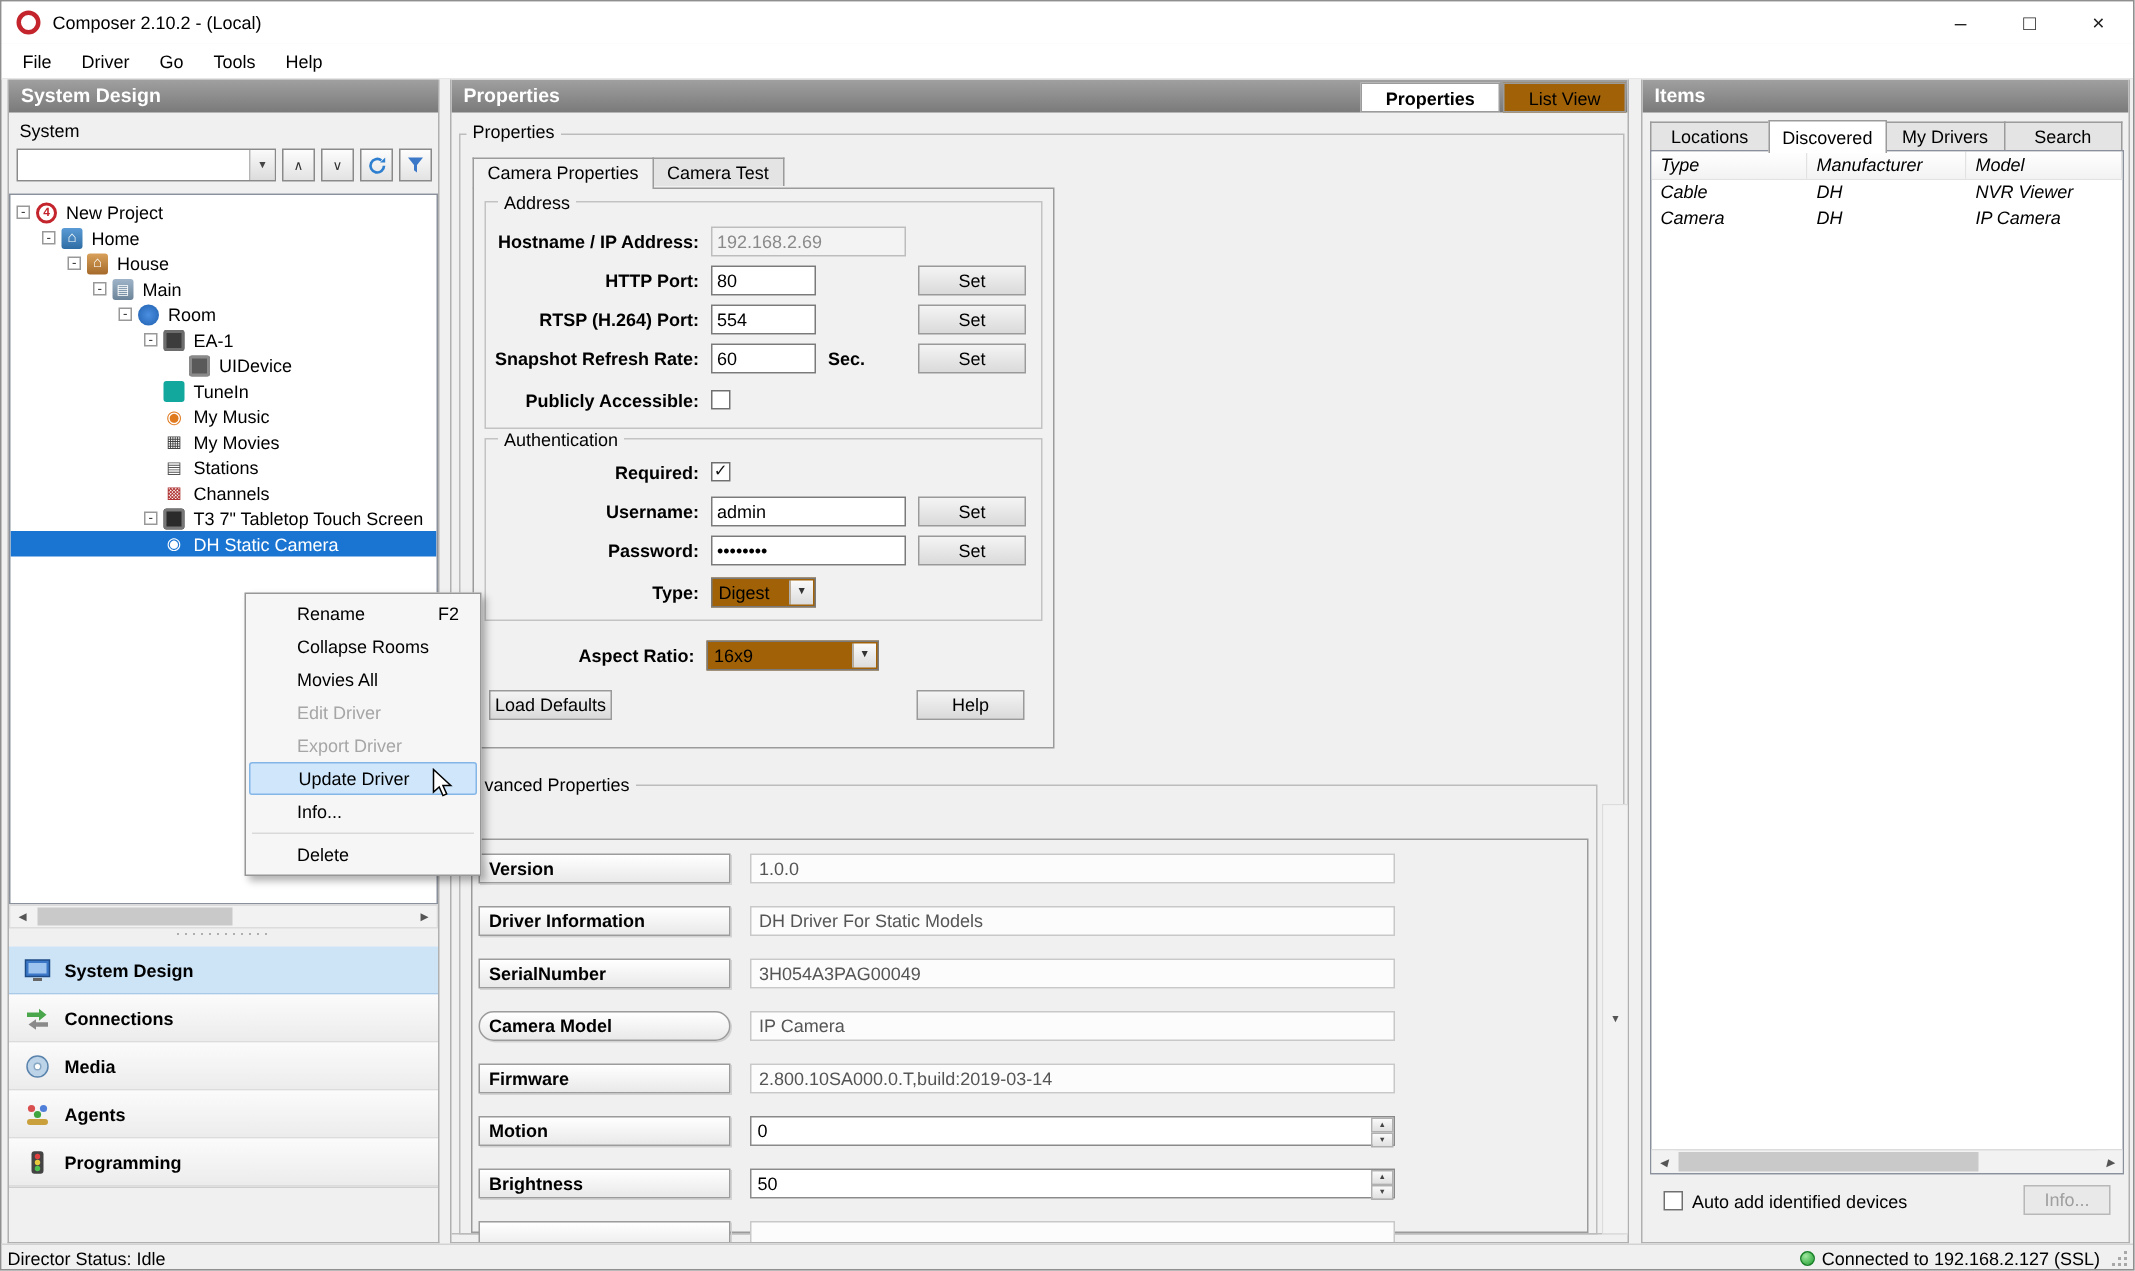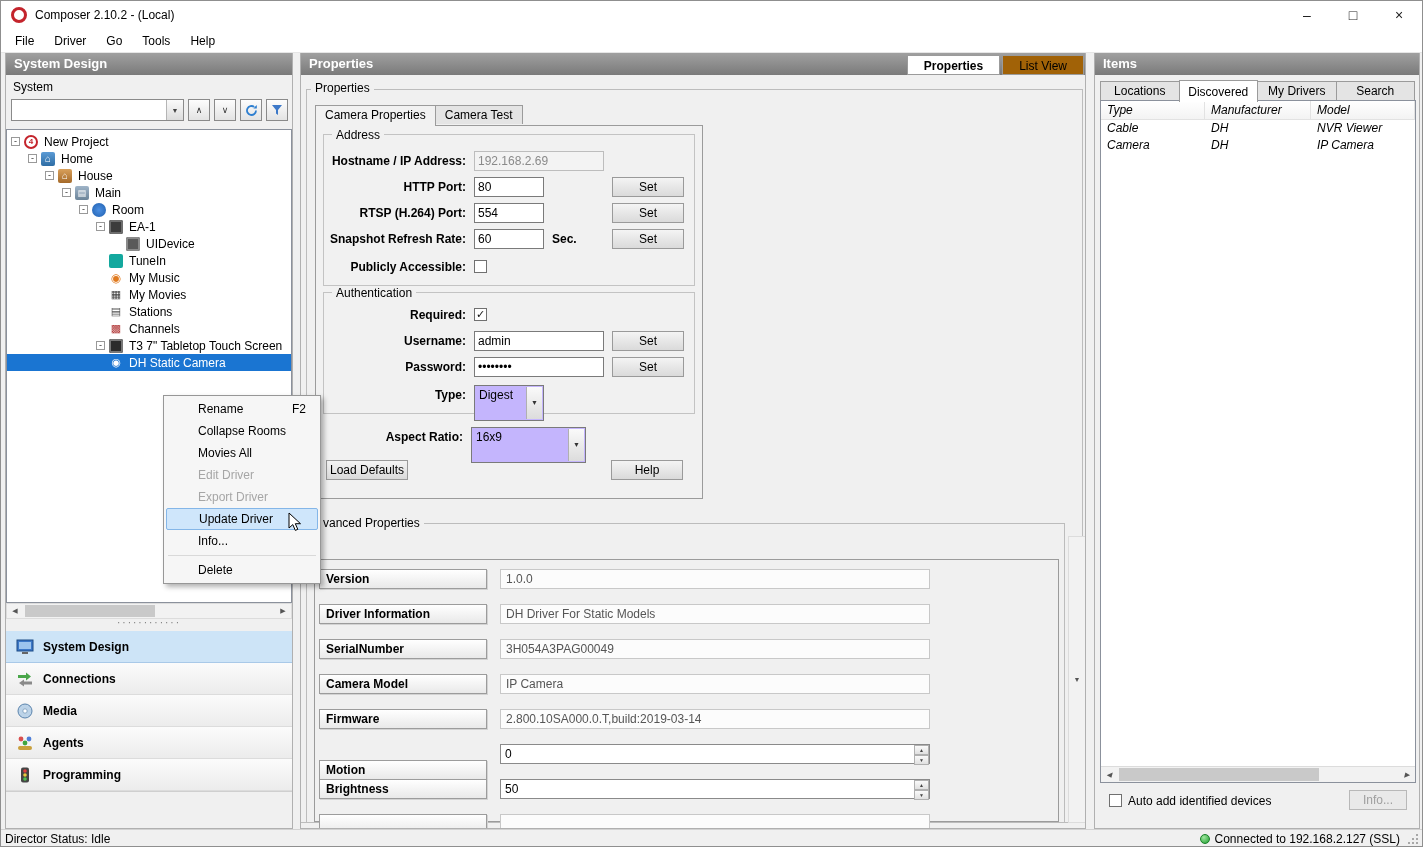--- a/index.html
+++ b/index.html
@@ -68,21 +68,21 @@
   .tab.active { background: #f1f1f1; height: 21px; margin-bottom: 0; position: relative; z-index: 3; }
   .tab-page { position: absolute; border: 1px solid #9b9b9b; background: #f1f1f1; z-index: 1; }
   .fieldset { position: absolute; border: 1px solid #c3c3c3; }
   .legend { position: absolute; top: -7px; left: 8px; background: #f1f1f1; padding: 0 4px; }
   .flabel { position: absolute; right: 228px; font-weight: bold; line-height: 20px; white-space: nowrap; }
   .tfield { position: absolute; height: 20px; border: 1px solid #7a7a7a; background: #fff; font-family: inherit; font-size: 12px; padding: 0 3px; }
   .tfield.disabled { background: #f3f3f3; color: #8a8a8a; border-color: #bdbdbd; }
   .btn { position: absolute; height: 20px; background: linear-gradient(#f4f4f4,#dadada); border: 1px solid #9a9a9a; text-align: center; line-height: 18px; }
   .btn.disabled { color: #9f9f9f; border-color: #b8b8b8; background: #e9e9e9; }
   .checkbox { position: absolute; width: 13px; height: 13px; border: 1px solid #707070; background: #fff; font-size: 11px; line-height: 11px; text-align: center; color: #111; }
-  .dropdown { position: absolute; height: 36px; border: 1px solid #7a7a7a; background: #c4b5fd; line-height: 18px; padding-left: 4px; }
+  .dropdown { position: absolute; height: 20px; border: 1px solid #7a7a7a; background: #a16207; line-height: 18px; padding-left: 4px; }
   .dd-arrow { position: absolute; right: 1px; top: 1px; bottom: 1px; width: 16px; background: linear-gradient(#fafafa,#dcdcdc); border-left: 1px solid #b0b0b0; display: flex; align-items: center; justify-content: center; font-size: 7px; color: #333; }
   .adv-lab { position: absolute; width: 168px; height: 20px; border: 1px solid #9c9c9c; background: linear-gradient(#ffffff,#e9e9e9); font-weight: bold; line-height: 18px; padding: 0 6px; box-shadow: 1px 1px 0 #d3d3d3; white-space: nowrap; overflow: hidden; }
   .adv-val { position: absolute; height: 20px; border: 1px solid #c8c8c8; background: #fcfcfc; color: #555; line-height: 18px; padding: 0 5px; white-space: nowrap; overflow: hidden; }
   .spinfield { position: absolute; height: 20px; }
   .spinfield input { width: 100%; height: 100%; border: 1px solid #8a8a8a; font-family: inherit; font-size: 12px; padding: 0 18px 0 4px; }
   .spin { position: absolute; right: 1px; top: 1px; width: 15px; height: 18px; display: flex; flex-direction: column; }
   .spin div { flex: 1; background: linear-gradient(#fafafa,#e0e0e0); border: 1px solid #b0b0b0; font-size: 5px; line-height: 8px; text-align: center; color: #444; }
   .vscroll { position: absolute; width: 17px; background: #f2f2f2; border: 1px solid #dcdcdc; }
   .vthumb { position: absolute; left: 1px; right: 1px; background: #c9c9c9; }
 
@@ -341,25 +341,25 @@
 
     <div class="gb-label" style="left:18px; top:463px;">vanced Properties</div>
     <div class="groupbox" style="left:-6px; top:470px; width:770px; height:300px;"></div>
     <div class="tab-page" style="left:13px; top:506px; width:745px; height:263px; background:#f0f0f0;">
       <div class="adv-lab" style="left:4px; top:9px;">Version</div>
       <div class="adv-val" style="left:185px; top:9px; width:430px;">1.0.0</div>
       <div class="adv-lab" style="left:4px; top:44px;">Driver Information</div>
       <div class="adv-val" style="left:185px; top:44px; width:430px;">DH Driver For Static Models</div>
       <div class="adv-lab" style="left:4px; top:79px;">SerialNumber</div>
       <div class="adv-val" style="left:185px; top:79px; width:430px;">3H054A3PAG00049</div>
-      <div class="adv-lab" style="left:4px; top:114px;">Camera Model</div>
+      <div class="adv-lab" style="left:4px; top:114px;border-radius:10px;">Camera Model</div>
       <div class="adv-val" style="left:185px; top:114px; width:430px;">IP Camera</div>
       <div class="adv-lab" style="left:4px; top:149px;">Firmware</div>
       <div class="adv-val" style="left:185px; top:149px; width:430px;">2.800.10SA000.0.T,build:2019-03-14</div>
-      <div class="adv-lab" style="left:4px; top:184px;margin-top:16px;">Motion</div>
+      <div class="adv-lab" style="left:4px; top:184px;">Motion</div>
       <div class="spinfield" style="left:185px; top:184px; width:430px;">
         <input value="0" style="">
         <div class="spin">
             <div>▲</div>
             <div>▼</div>
           </div>
       </div>
       <div class="adv-lab" style="left:4px; top:219px;">Brightness</div>
       <div class="spinfield" style="left:185px; top:219px; width:430px;">
         <input value="50" style="">

